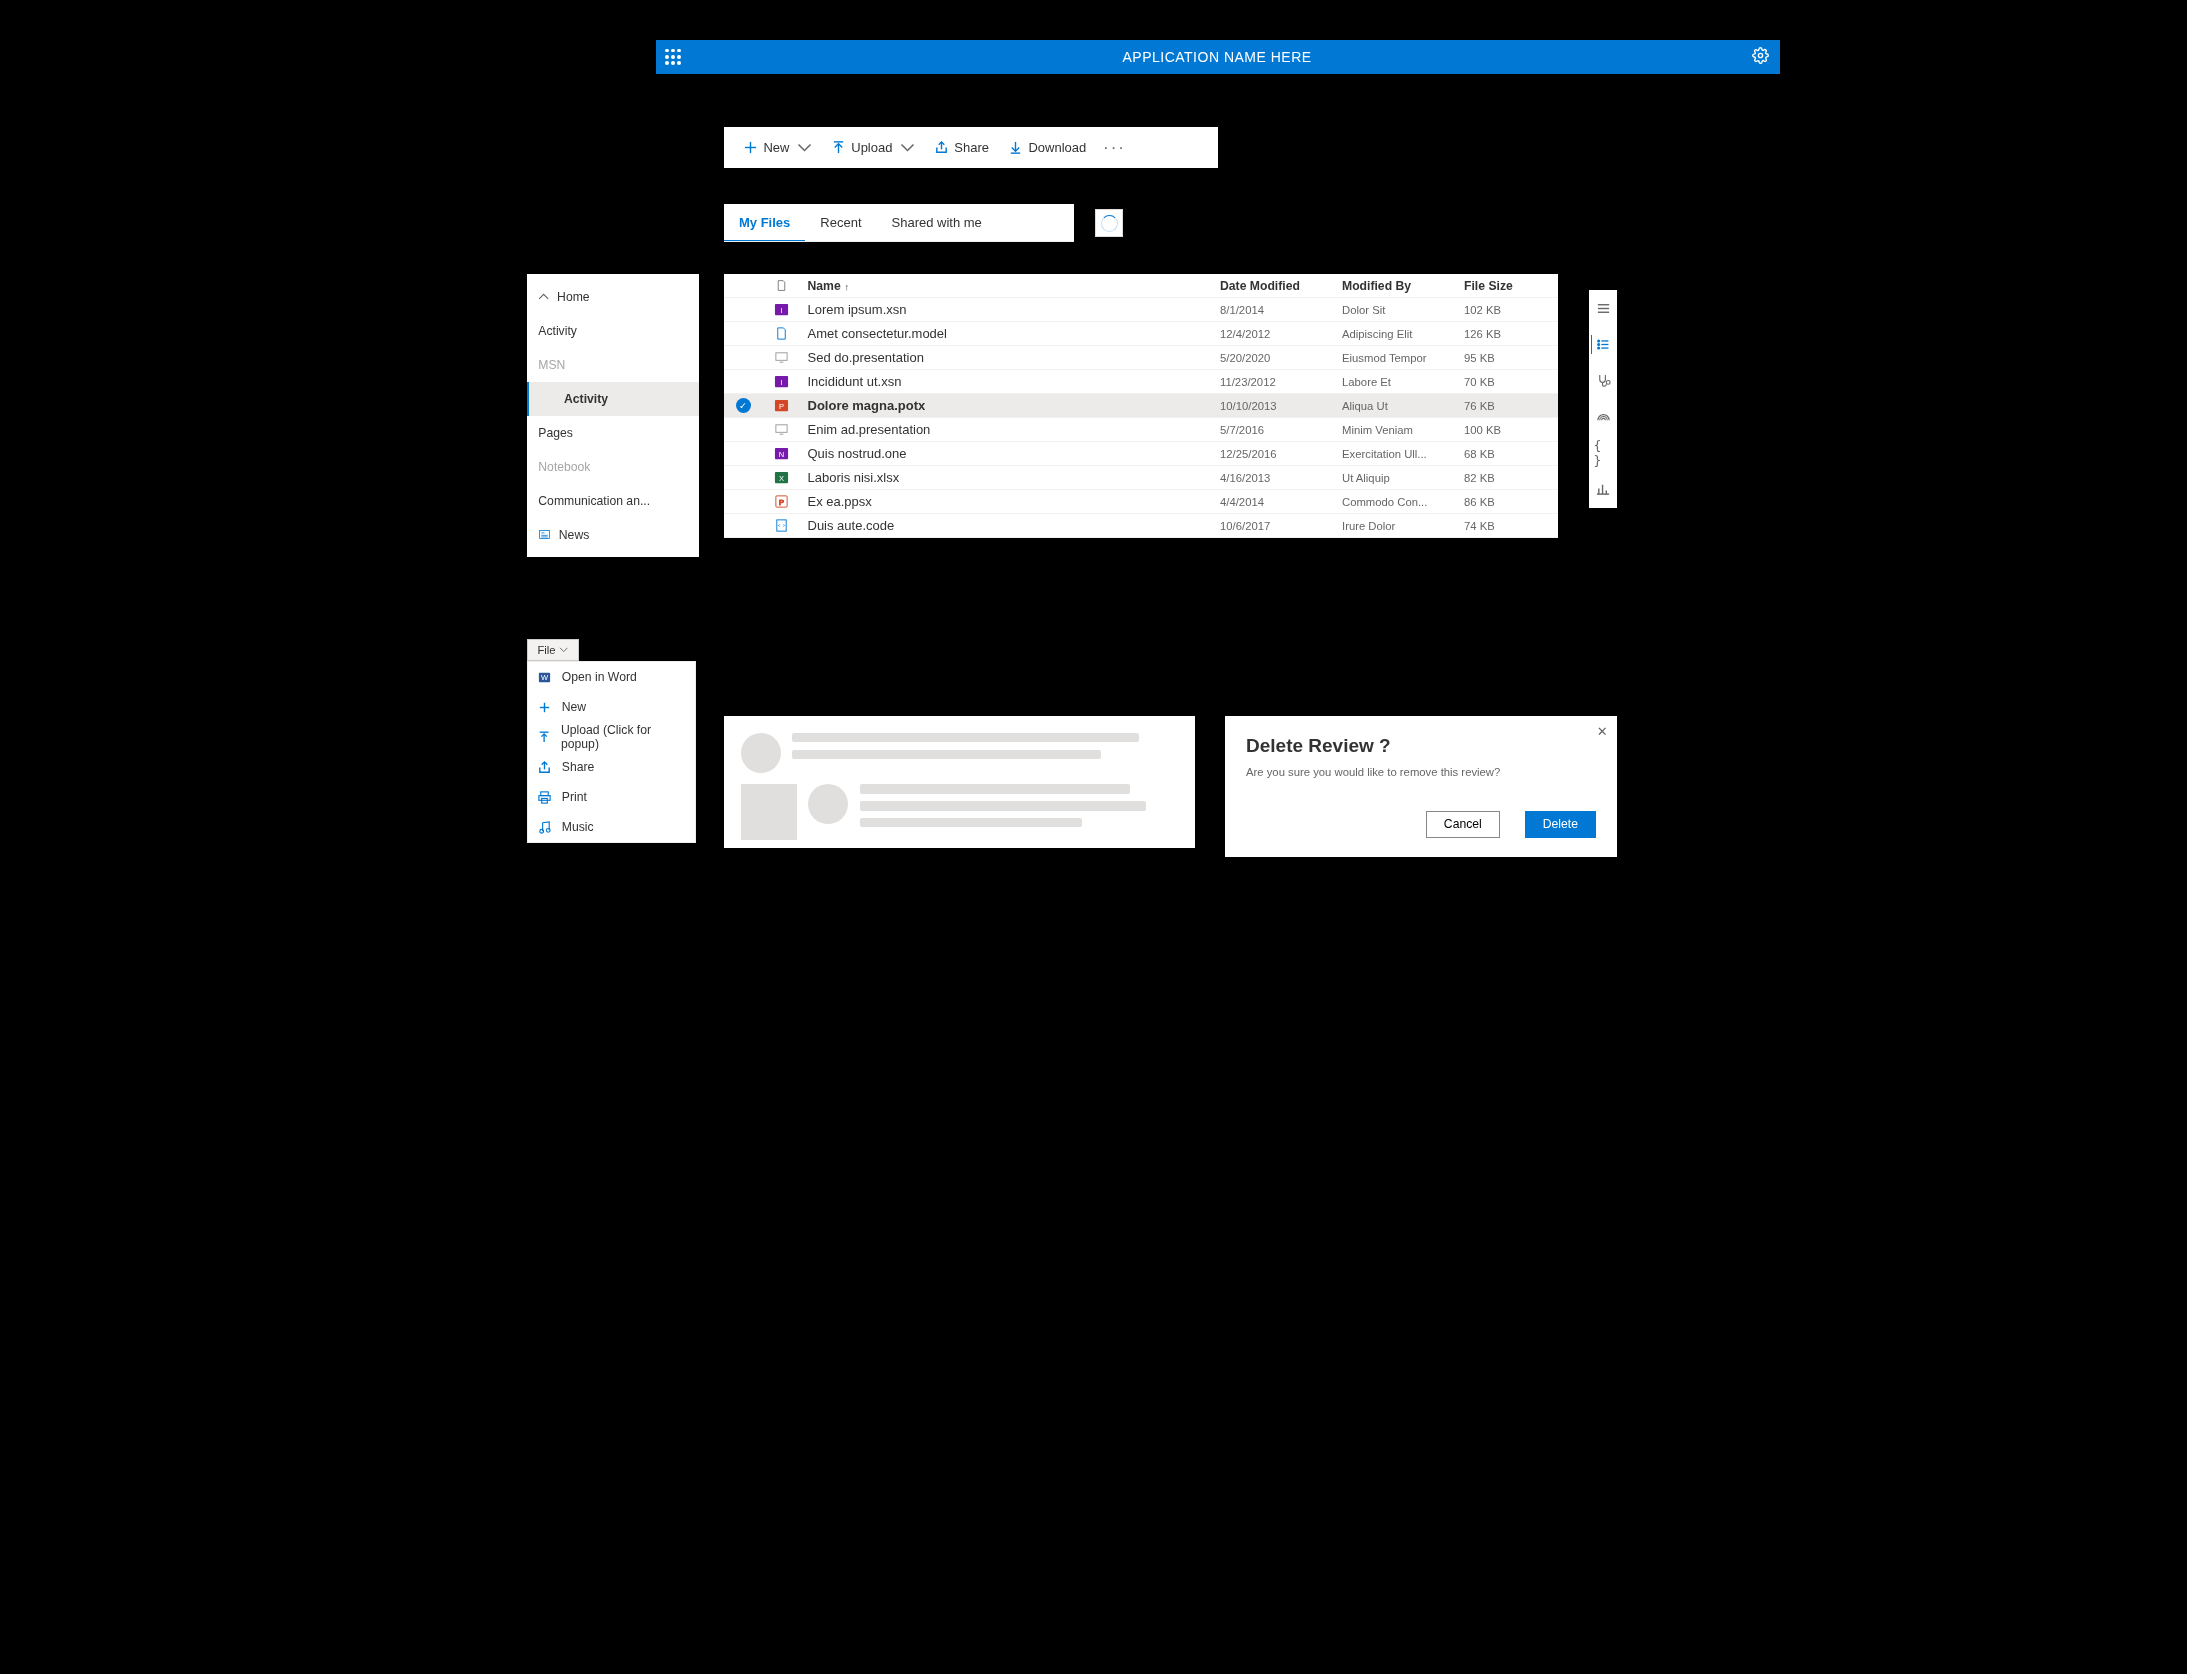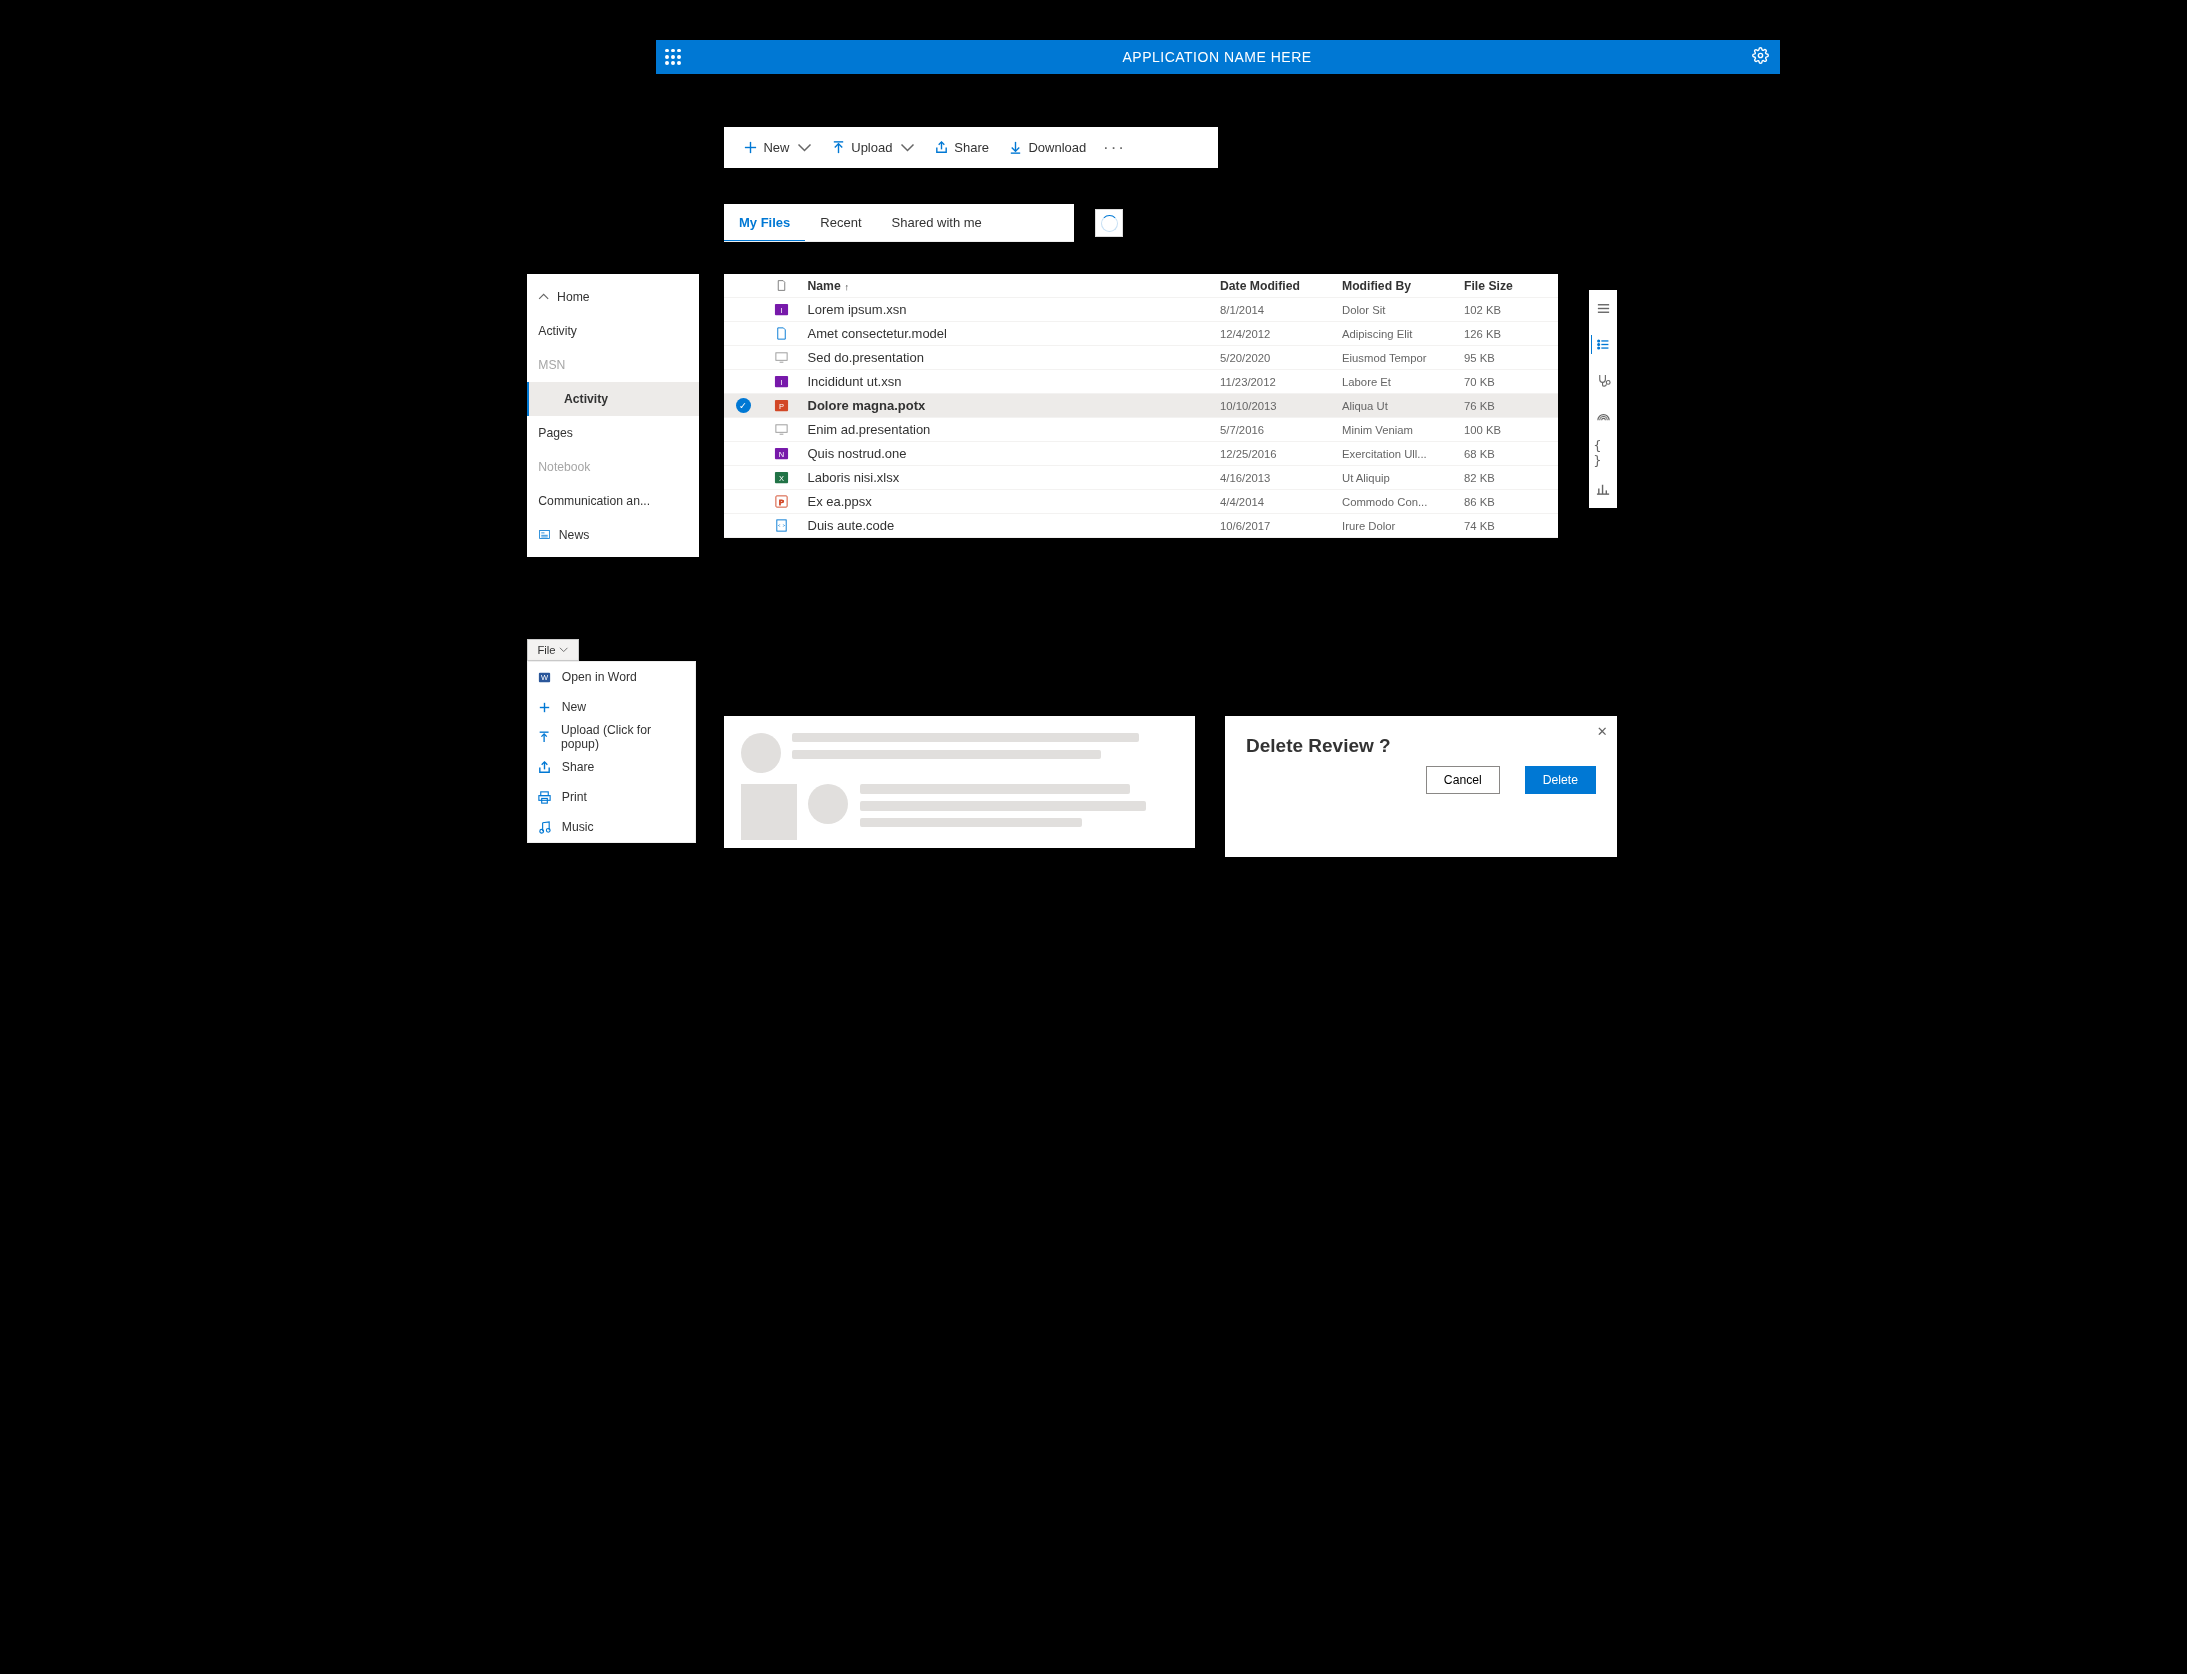--- a/index.html
+++ b/index.html
@@ -451,20 +451,21 @@
         <div class="sh-line" style="width:85%"></div>
         <div class="sh-line" style="width:90%"></div>
         <div class="sh-line" style="width:70%"></div>
       </div>
     </div>
   </div>
 
   <div class="dialog">
     <div class="dialog-close">✕</div>
     <div class="dialog-title">Delete Review ?</div>
+    <div class="dialog-body">Are you sure you would like to remove this review?</div>
     <div class="dialog-footer">
       <button class="btn">Cancel</button>
       <button class="btn primary">Delete</button>
     </div>
   </div>
 
 </div>
 
 
 </body></html>

